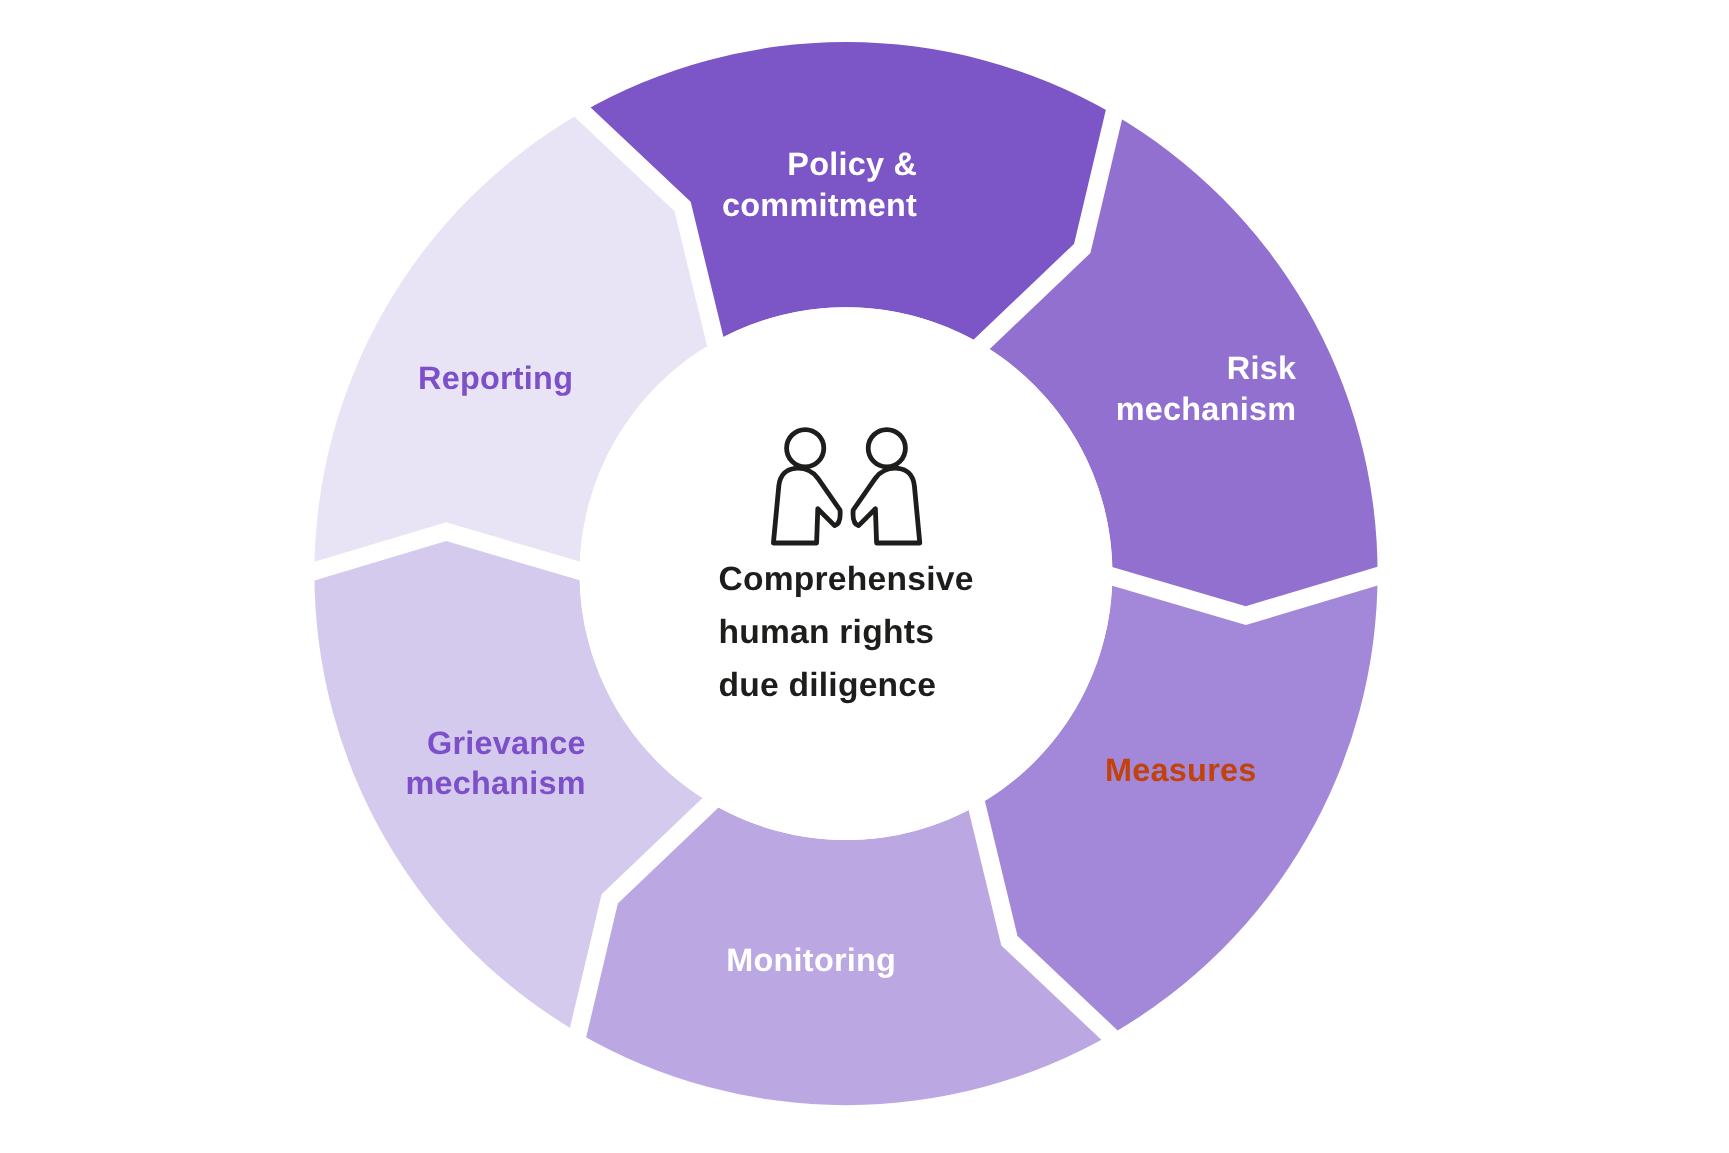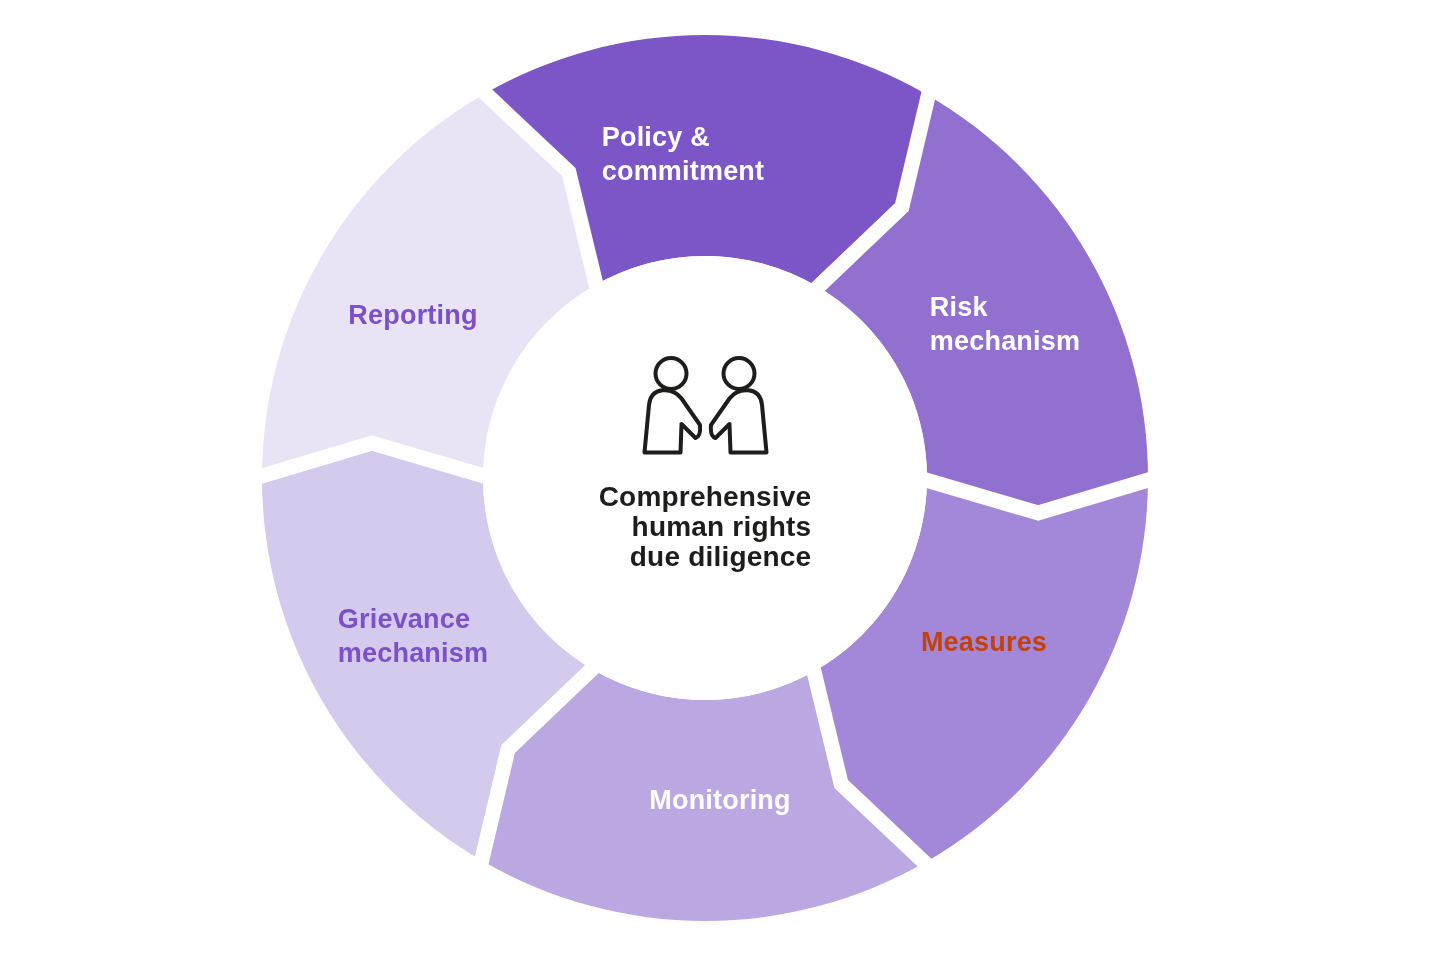--- a/index.html
+++ b/index.html
@@ -8,41 +8,41 @@
     width: 1441px;
     height: 961px;
     background: #ffffff;
     font-family: "Liberation Sans", "DejaVu Sans", sans-serif;
     overflow: hidden;
   }
   .stage svg { position: absolute; left: 0; top: 0; }
   .seg-label {
     position: absolute;
     transform: translate(-50%, -50%);
-    text-align: left;
+    text-align: right;
     font-weight: bold;
     font-size: 27px;
     line-height: 34px;
     white-space: pre-line;
     letter-spacing: 0.2px;
   }
   .lbl-policy     { left: 683px; top: 154px; }
   .lbl-risk       { left: 1005px; top: 324px; }
   .lbl-measures   { left: 984px; top: 642px; }
-  .lbl-monitoring { left: 676px; top: 800px; margin-left: 44px; }
+  .lbl-monitoring { left: 676px; top: 800px; }
   .lbl-grievance  { left: 413px; top: 624px; }
   .lbl-reporting  { left: 413px; top: 315px; }
   .center-title {
     position: absolute;
     left: 705px; top: 527px;
     transform: translate(-50%, -50%);
-    text-align: right;
+    text-align: left;
     font-weight: bold;
     font-size: 28px;
-    line-height: 30px;
+    line-height: 44px;
     white-space: pre-line;
     letter-spacing: 0.2px;
   }
 </style>
 </head>
 <body>
 
 <div class="stage">
 
   <svg width="1441" height="961" viewBox="0 0 1441 961">

